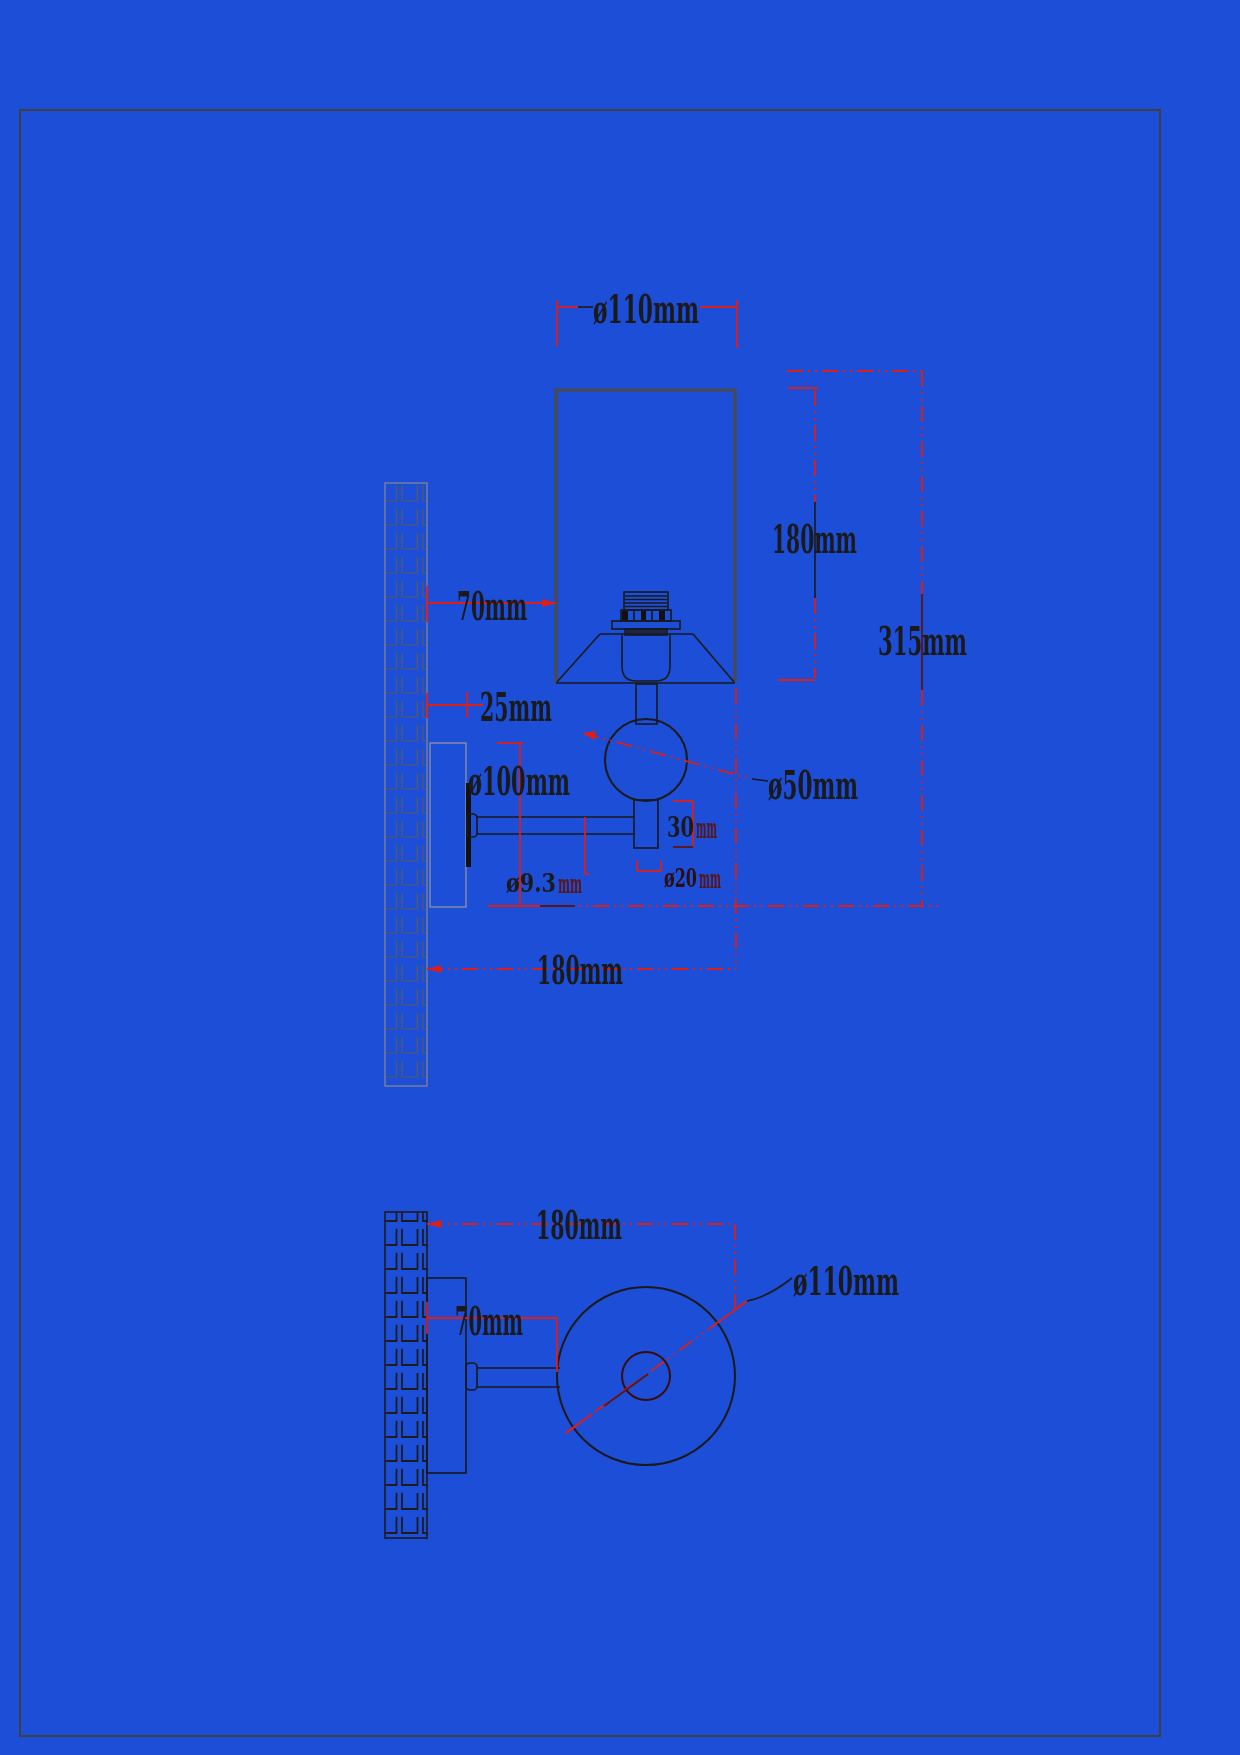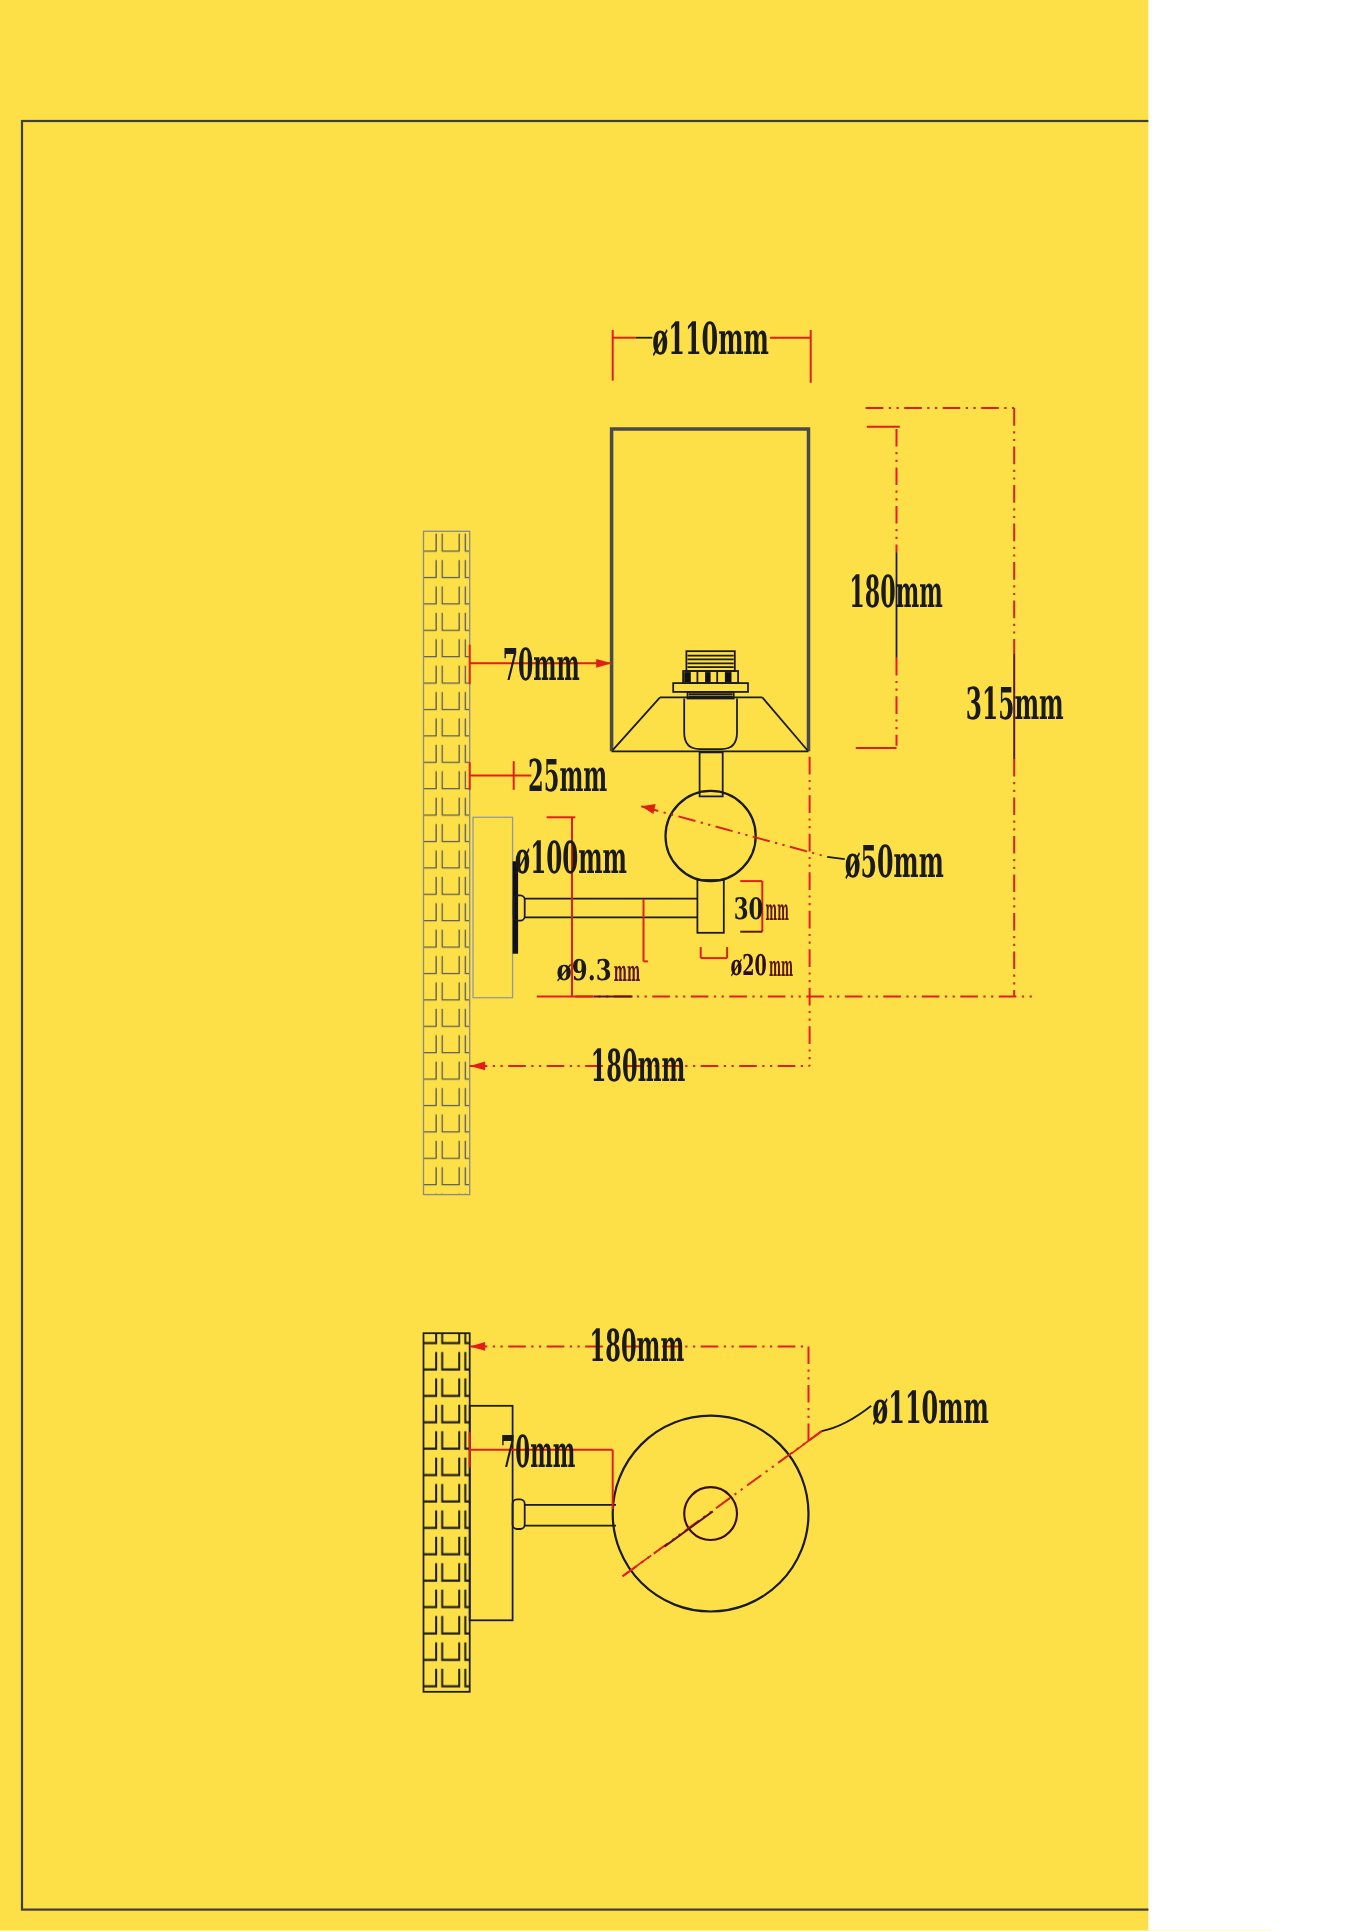--- a/index.html
+++ b/index.html
@@ -1,16 +1,16 @@
 <!DOCTYPE html>
 <html><head>
 <meta charset="utf-8">
 <style>
   html,body{margin:0;padding:0;background:#ffffff;}
-  .canvas{position:relative;width:1044px;height:1755px;background:#fde047;overflow:hidden;}
+  .canvas{position:relative;width:1240px;height:1755px;background:#1d4ed8;overflow:hidden;}
   svg{position:absolute;left:0;top:0;}
   .blk{stroke:#1a1a1a;fill:none;stroke-width:1.6;}
   .blk2{stroke:#1a1a1a;fill:none;stroke-width:2;}
   .blkfill{fill:#111;stroke:none;}
   .gray{stroke:#4a4a4a;fill:none;stroke-width:3.2;}
   .ltgray{stroke:#999;fill:none;stroke-width:1.2;}
   .red{stroke:#df1f15;fill:none;stroke-width:1.8;}
   .redthin{stroke:#df1f15;fill:none;stroke-width:1.6;}
   .dd{stroke-dasharray:16 5 2 5 2 5;}
   .maroon{stroke:#5c1414;fill:none;stroke-width:1.8;}

